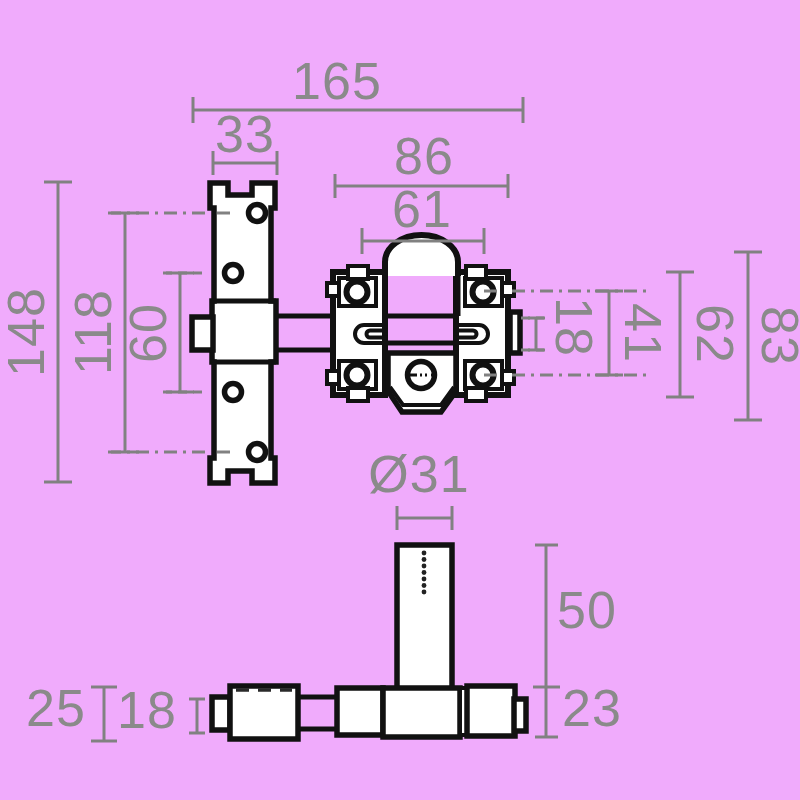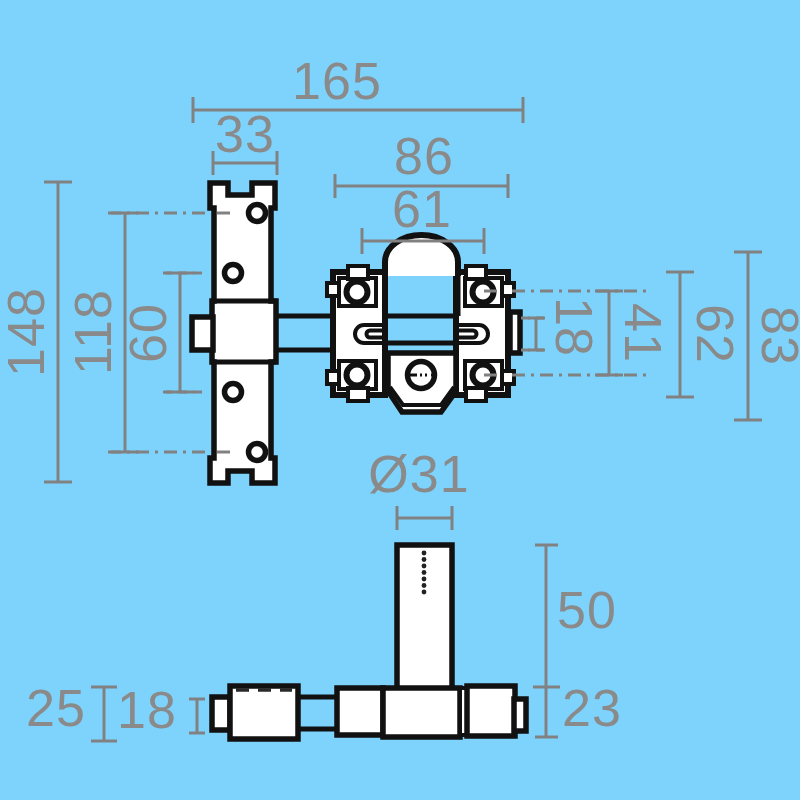--- a/index.html
+++ b/index.html
@@ -1,16 +1,16 @@
 <!DOCTYPE html>
 <html><head>
 <meta charset="utf-8">
 <style>
   html,body{margin:0;padding:0;background:#fff;}
-  #stage{position:relative;width:800px;height:800px;background:#7dd3fc;overflow:hidden;}
+  #stage{position:relative;width:800px;height:800px;background:#f0abfc;overflow:hidden;}
   svg{display:block;}
   .dim-text{
     font-family:"Liberation Sans", sans-serif;
     font-size:52px;
     letter-spacing:1px;
     fill:#8a8a8a;
     text-anchor:middle;
   }
   .dimline{stroke:#818181;stroke-width:3;fill:none;}
   .dashdot{stroke:#818181;stroke-width:3;fill:none;stroke-dasharray:13 6 3 6;}

